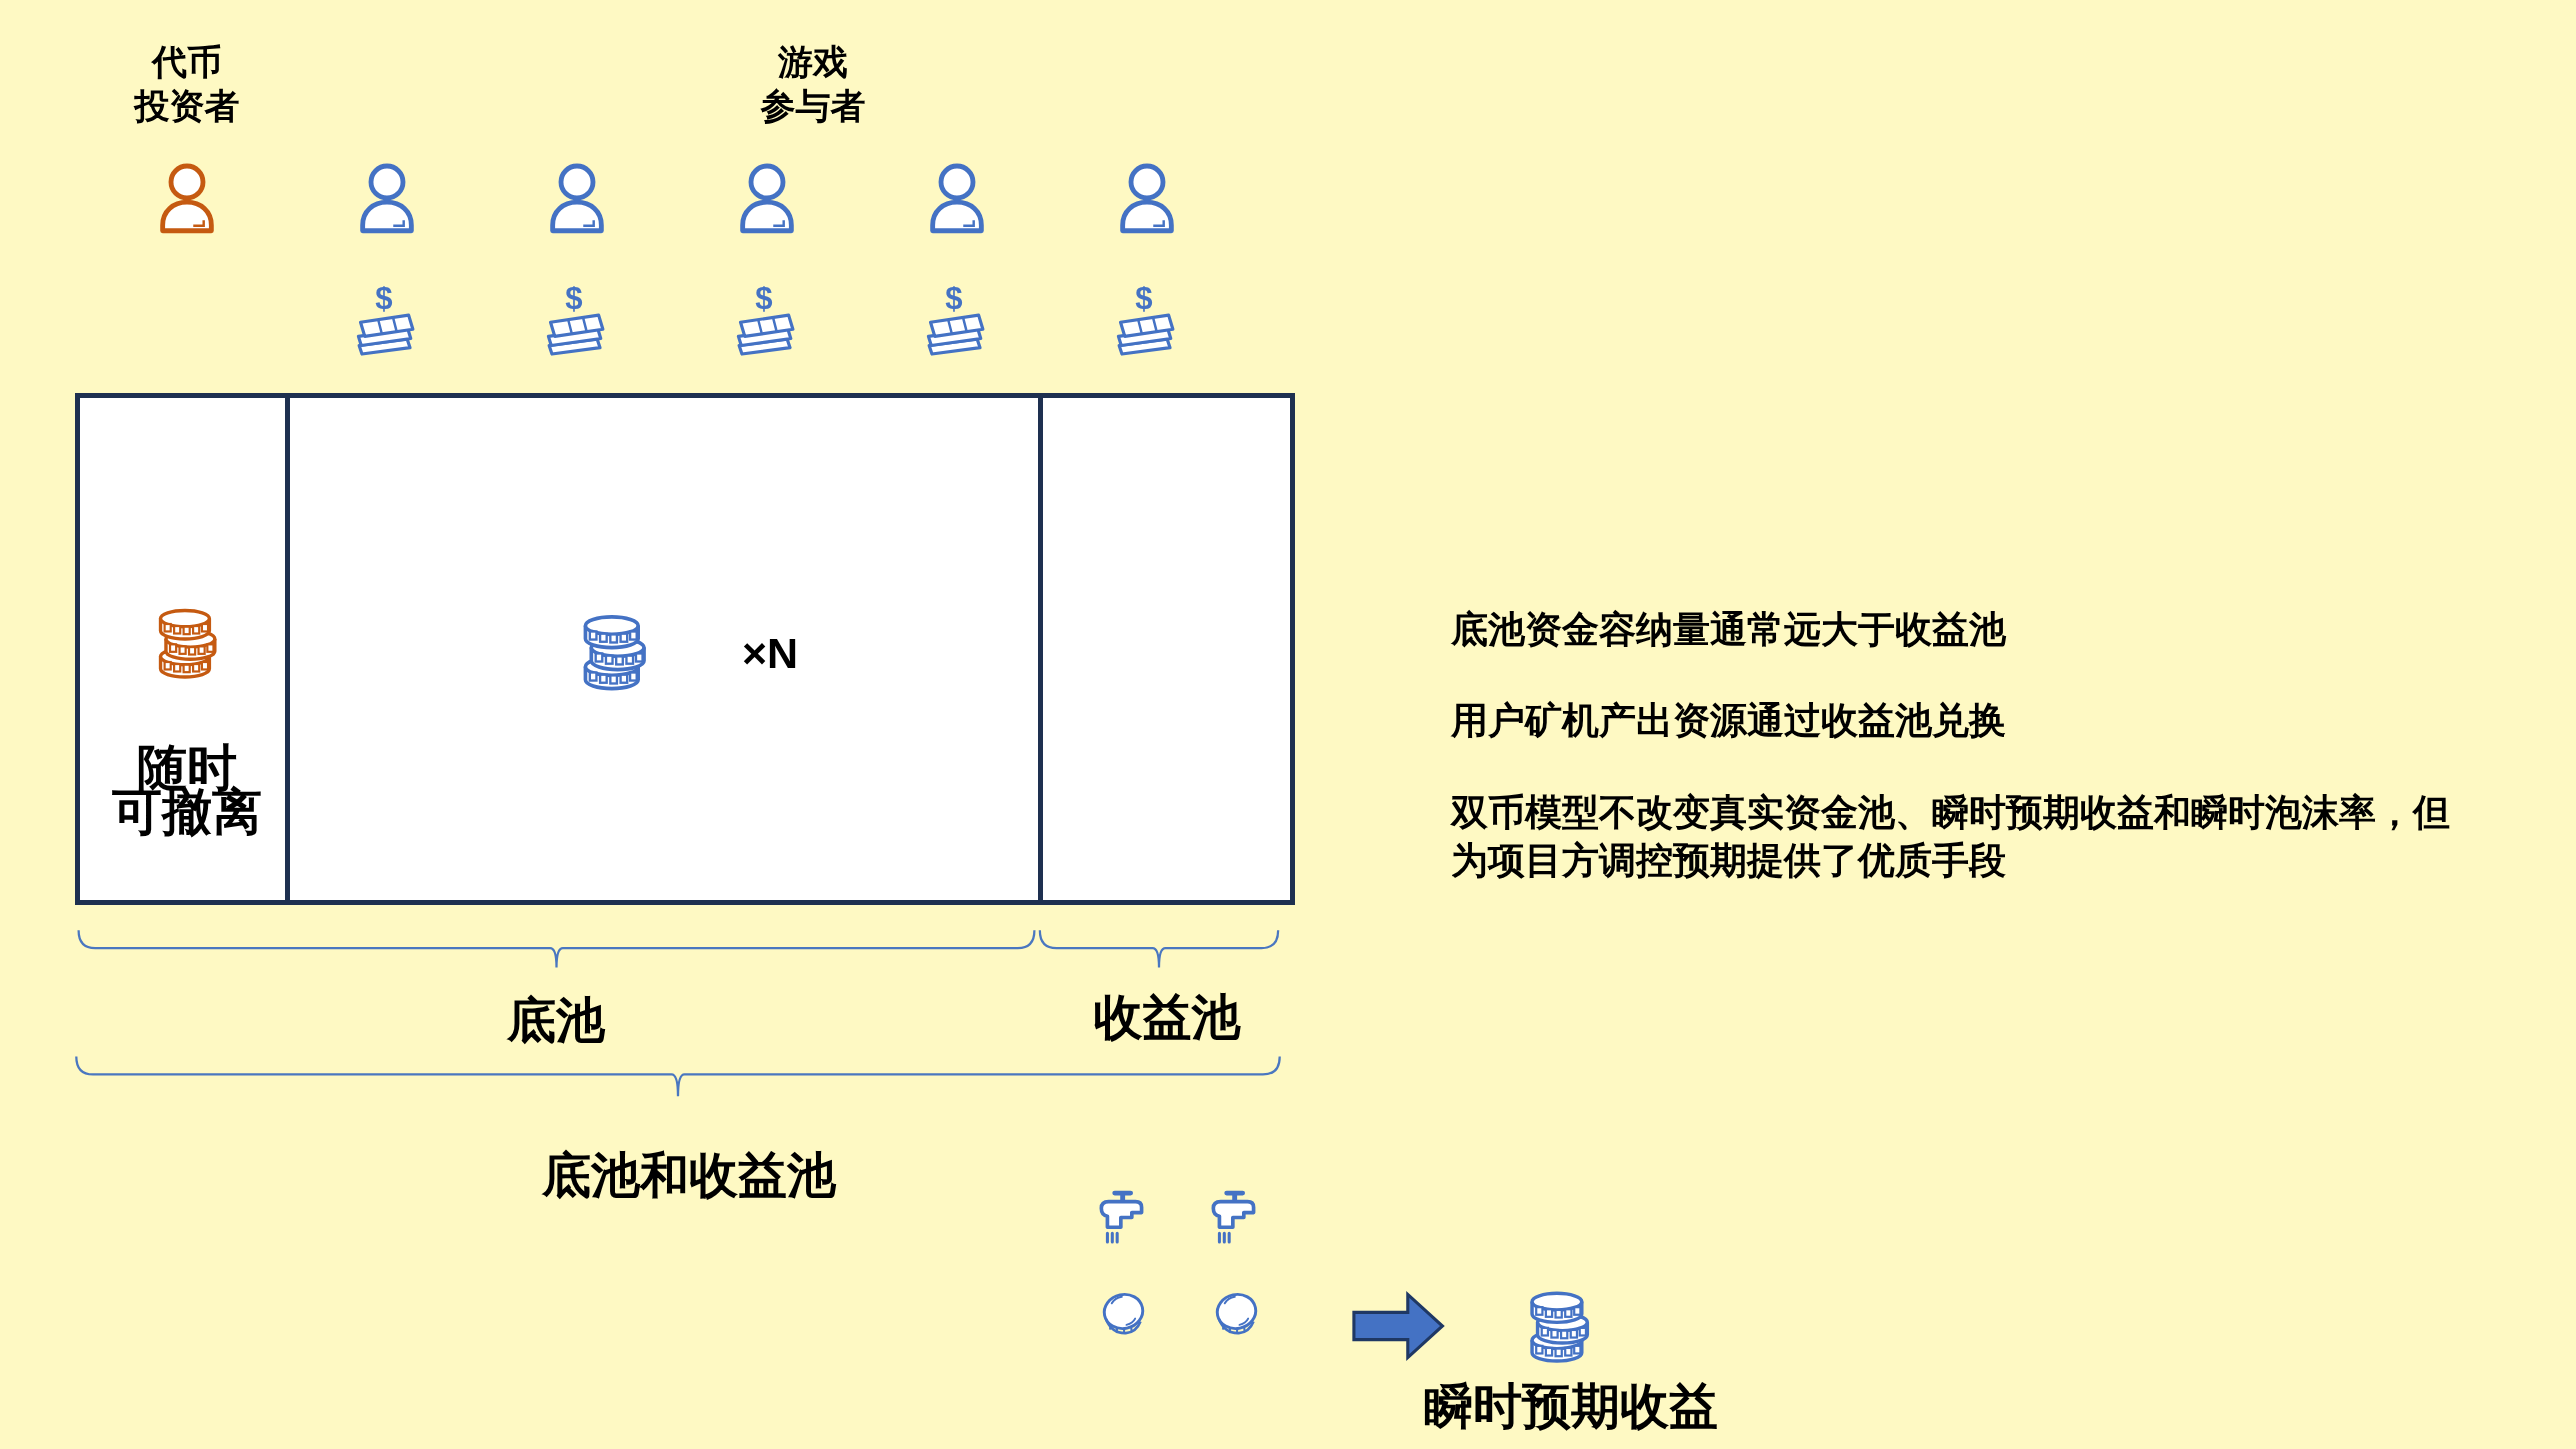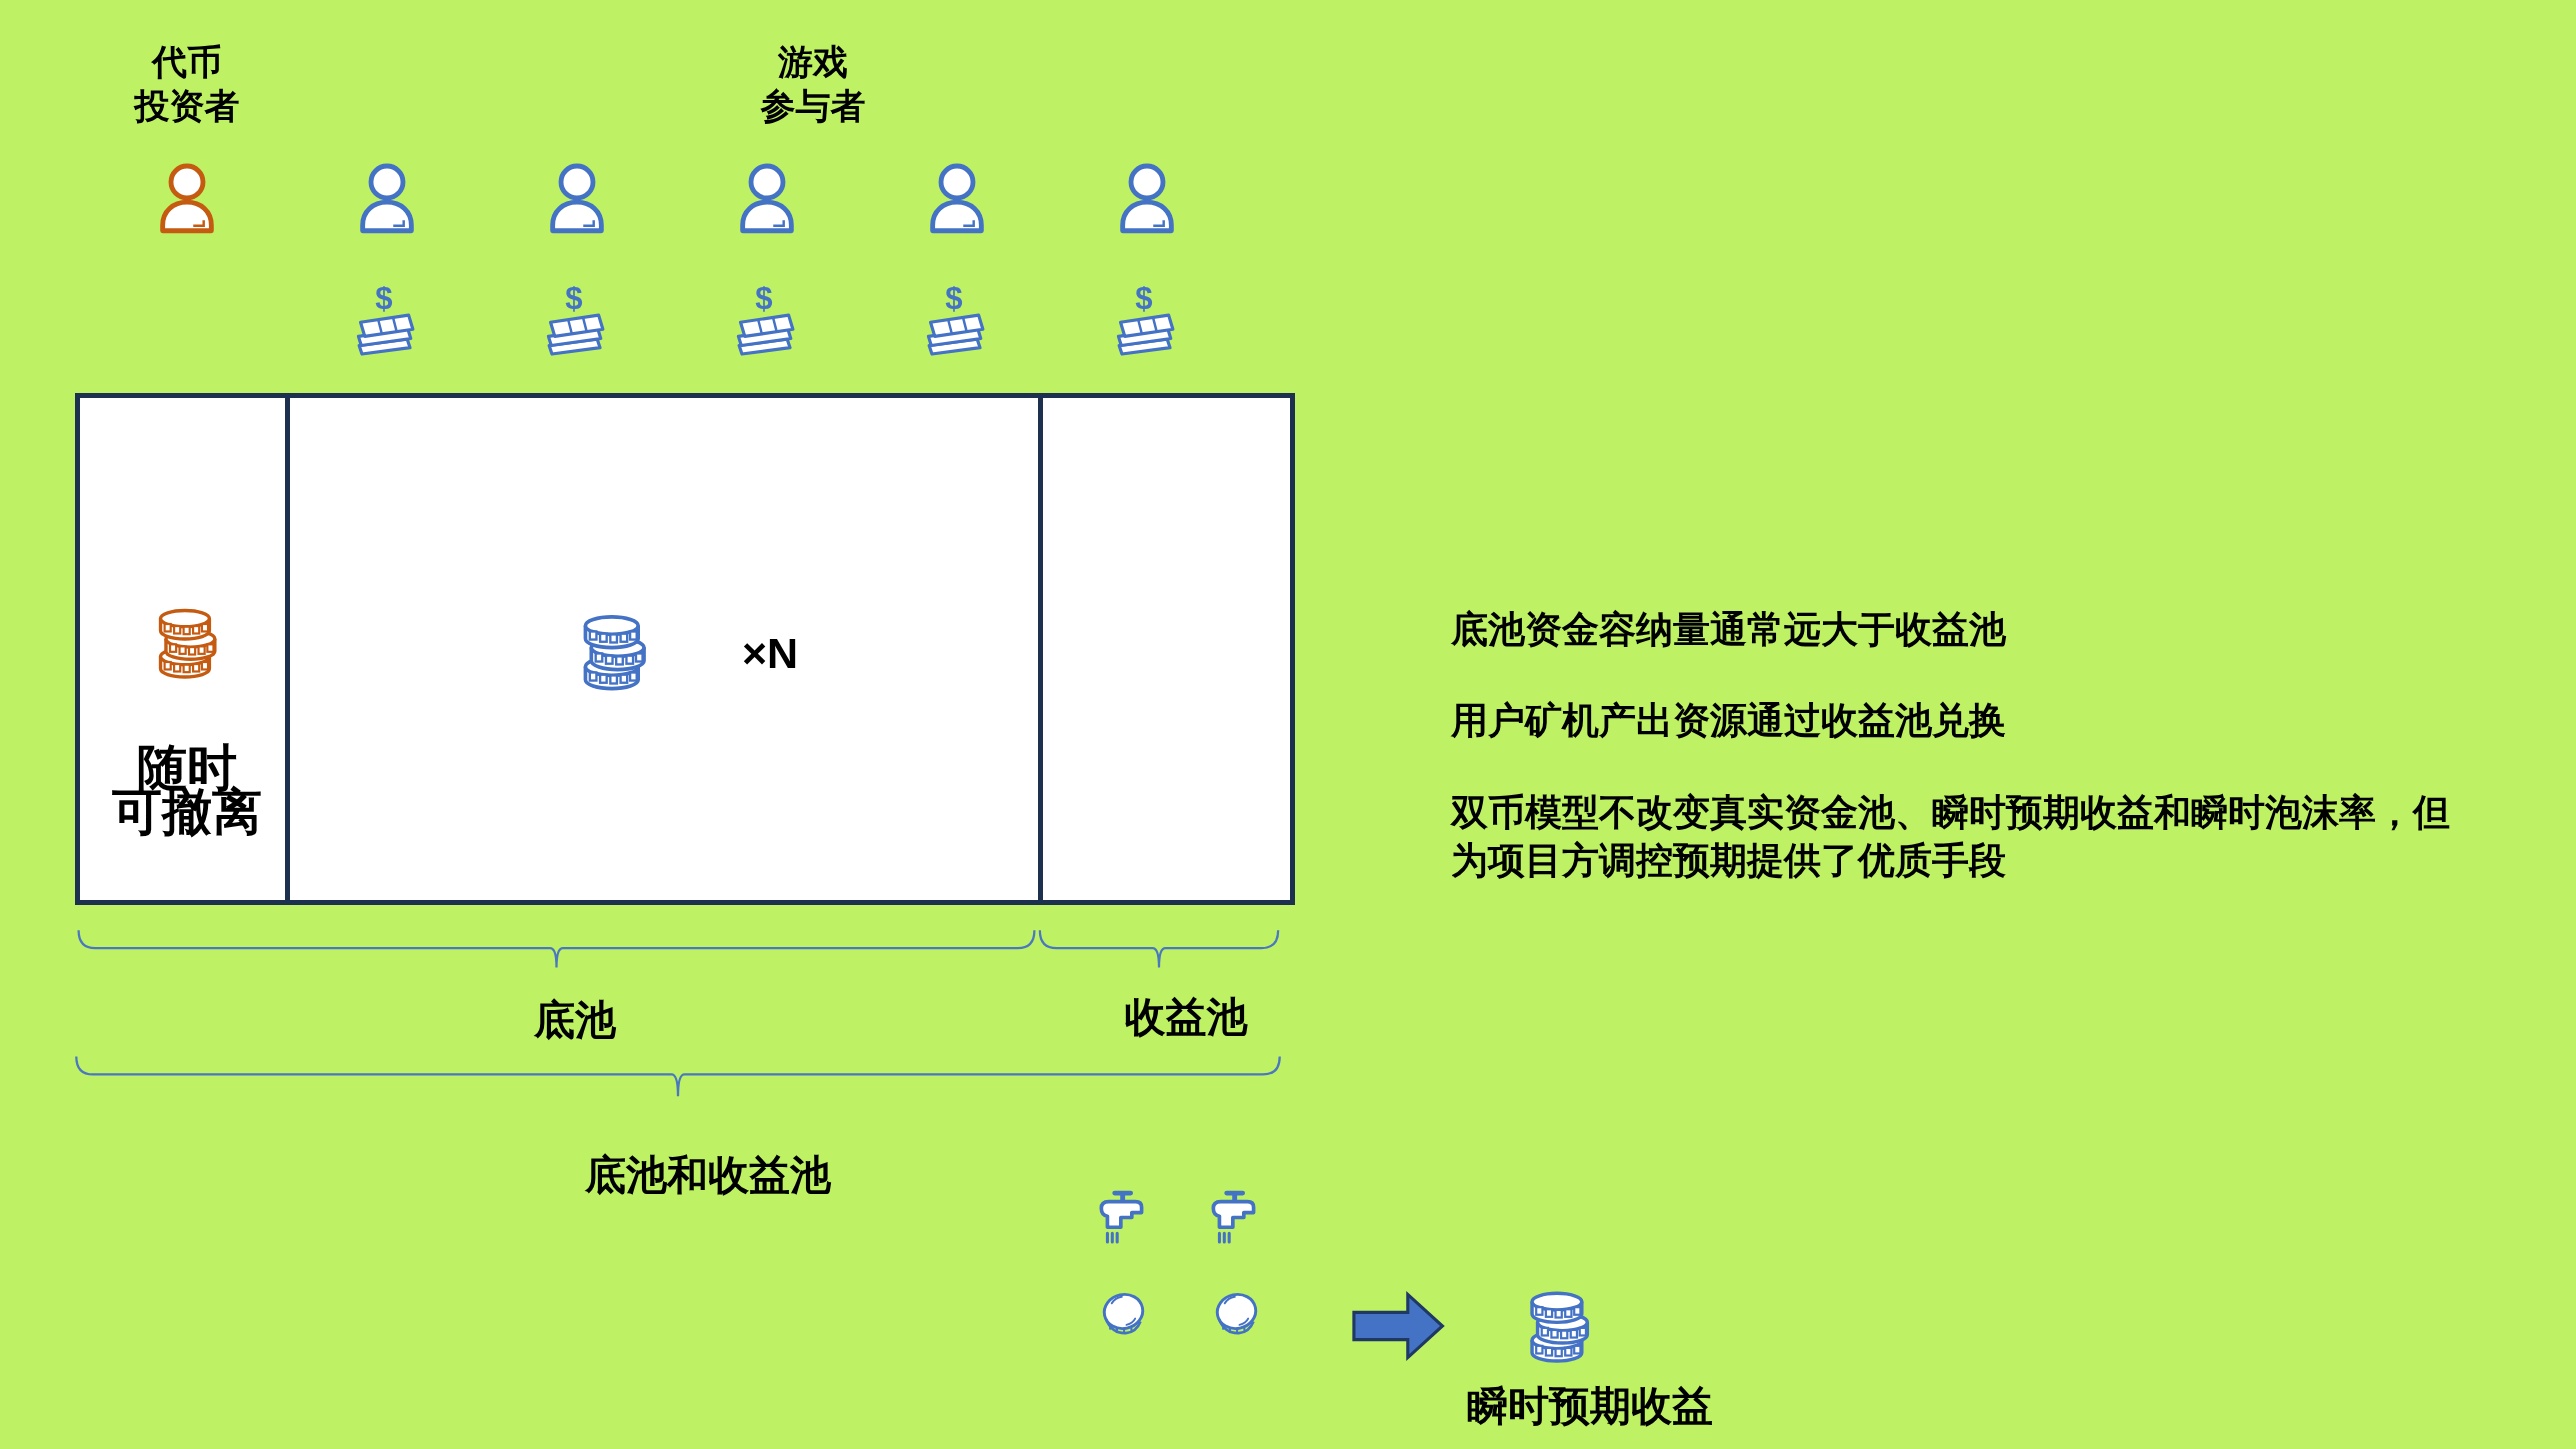--- a/index.html
+++ b/index.html
@@ -1,24 +1,24 @@
 <!DOCTYPE html>
 <html style="font-size:10.3px"><head>
 <meta charset="utf-8">
 <style>
   html,body{margin:0;padding:0;background:#fff;}
   #stage{
-    position:relative;width:2576px;height:1449px;background:#bef264;overflow:hidden;
+    position:relative;width:2576px;height:1449px;background:#fef9c3;overflow:hidden;
     font-family:"Liberation Sans","DejaVu Sans",sans-serif;color:#000;
   }
   .abs{position:absolute;}
   .ctext{position:absolute;transform:translateX(-50%);text-align:center;font-weight:bold;white-space:nowrap;}
   .hdr{font-size:35px;line-height:44px;}
   .celllab{font-size:50px;line-height:44px;}
-  .bracelab{font-size:41px;line-height:40px;margin-left:19px;}
+  .bracelab{font-size:49px;line-height:40px;}
   .note{position:absolute;left:1451px;font-size:37px;line-height:48px;font-weight:bold;white-space:nowrap;}
   .mult{font-size:43px;font-weight:bold;transform:translate(-50%,-50%);position:absolute;white-space:nowrap;}
   .icon{position:absolute;display:block;}
   .blue{color:#4472C4;}
   .orange{color:#C55A11;}
   
   #pool-box{position:absolute;left:75px;top:393px;width:1220px;height:512px;border:5.2px solid #1E3050;box-sizing:border-box;background:#fff;}
   .divider{position:absolute;top:393px;height:512px;width:5.2px;background:#1E3050;}
 </style>
 </head>

